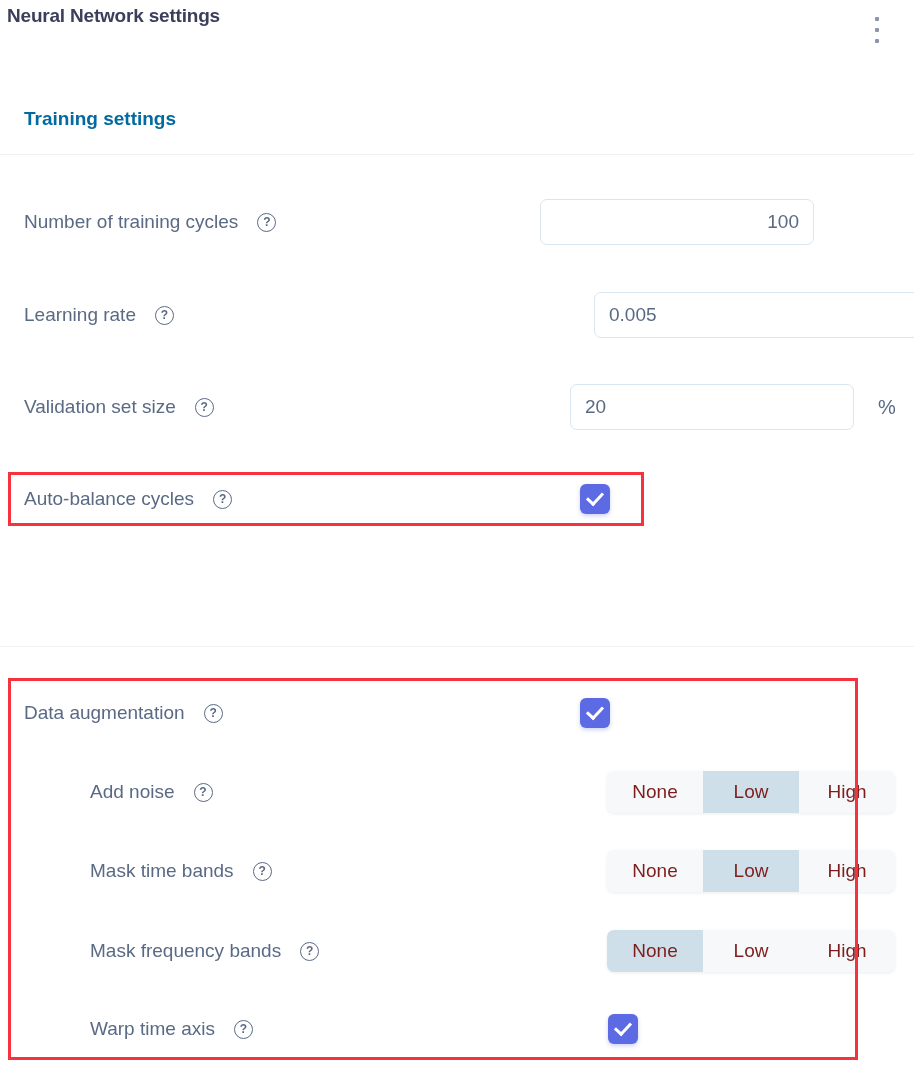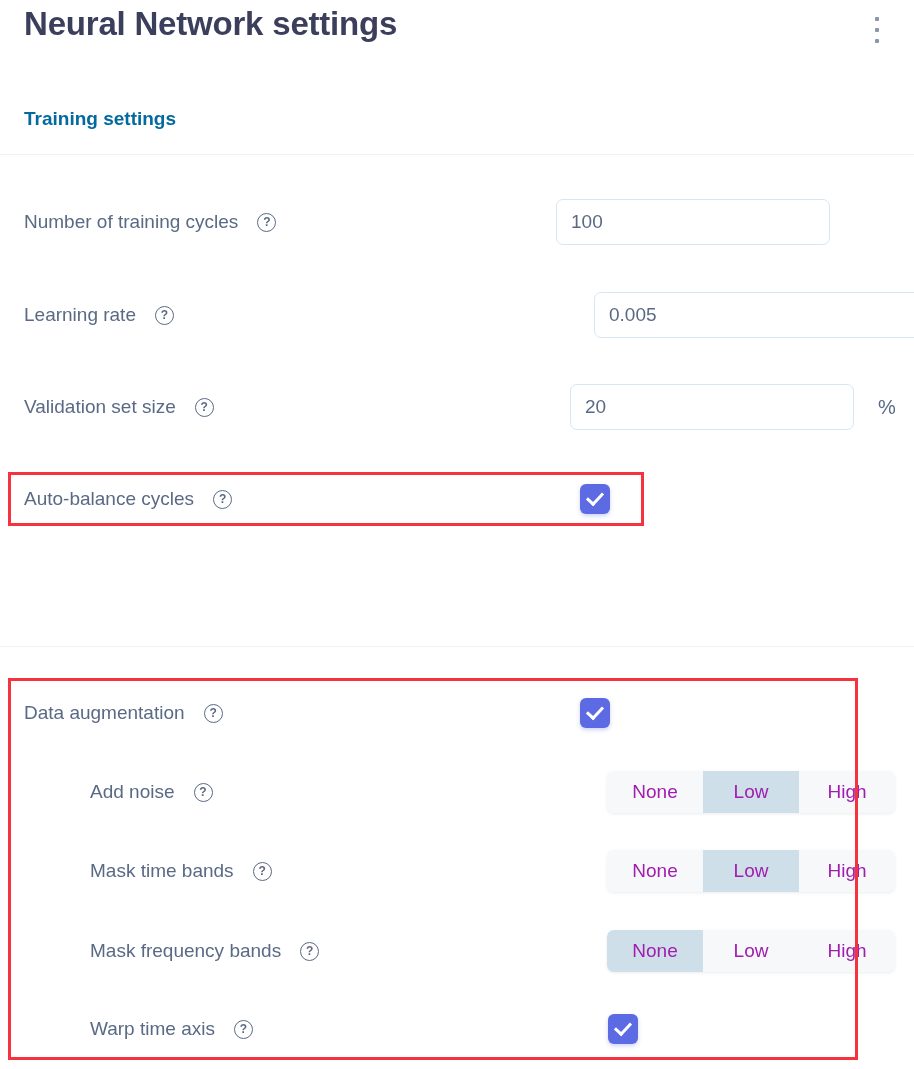--- a/index.html
+++ b/index.html
@@ -25,23 +25,23 @@
   
   .page-header {
     position: absolute;
     top: 0;
     left: 0;
     width: 914px;
     height: 58px;
   }
   .page-title {
     position: absolute;
-    left: 24px;
+    left: 7px;
     top: 5px;
-    font-size: 33px;
+    font-size: 19px;
     font-weight: bold;
     color: #3b3f5c;
     letter-spacing: -0.2px;
     white-space: nowrap;
   }
   .kebab-menu {
     position: absolute;
     right: 33px;
     top: 17px;
     width: 8px;
@@ -184,21 +184,21 @@
     background: #f6f8fa;
     box-shadow: 0 1px 3px rgba(60,70,90,0.10);
   }
   .segment {
     display: flex;
     align-items: center;
     justify-content: center;
     min-width: 72px;
     padding: 0 12px;
     font-size: 19px;
-    color: #a21caf;
+    color: #7f1d1d;
     background: #f6f8fa;
     cursor: pointer;
     user-select: none;
   }
   .segment.selected {
     background: #cedfe9;
   }
 
   
   .highlight-box {
@@ -223,21 +223,21 @@
   </div>
 
   <div class="section-heading" style="top:108px;">Training settings</div>
   <div class="section-rule" style="top:154px;"></div>
 
   <div class="row" style="top:196px;">
     <div class="row-label base">
       <span>Number of training cycles</span>
       <span class="help-icon"></span>
     </div>
-    <input class="text-input" style="left: 556px; width: 274px;" type="text" value="100">
+    <input class="text-input" style="left: 540px; width: 274px; text-align: right;" type="text" value="100">
   </div>
 
   <div class="row" style="top:289px;">
     <div class="row-label base">
       <span>Learning rate</span>
       <span class="help-icon"></span>
     </div>
     <input class="text-input" style="left: 570px; width: 330px; margin-left: 24px;" type="text" value="0.005">
   </div>
 

